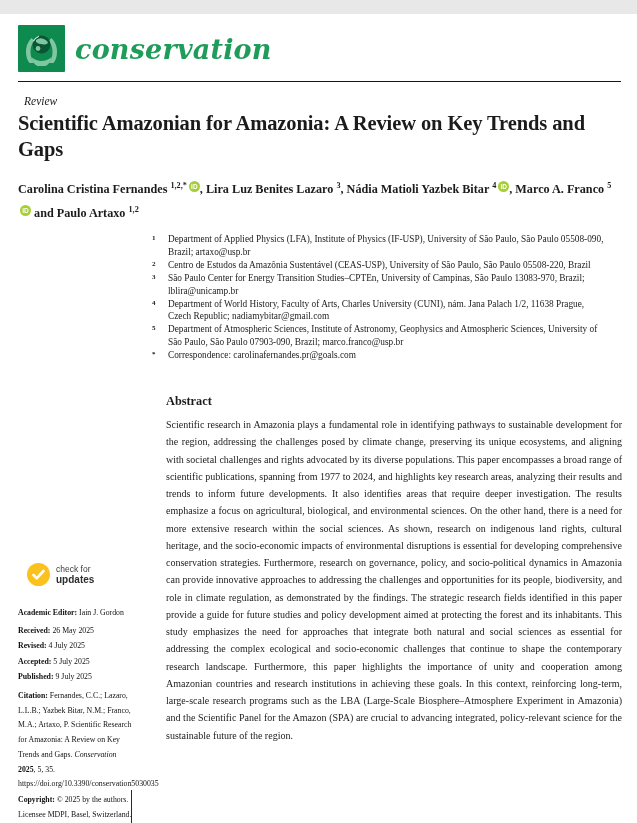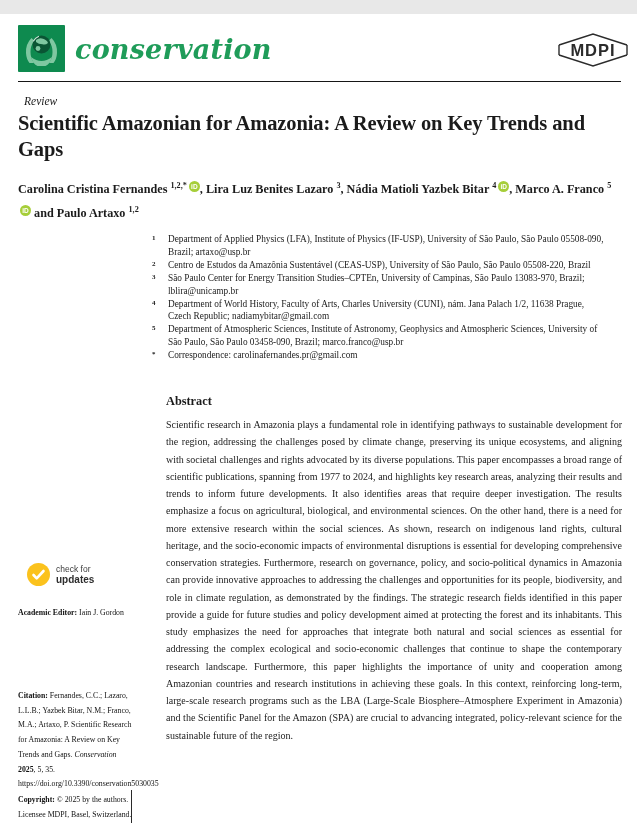--- a/index.html
+++ b/index.html
@@ -62,29 +62,20 @@
       <path d="M33.5 13 q6 6 5.5 15 q-.3 6 -3.5 10 l-4.5 0 q3.5 -5 3.5 -11 q0 -7 -4 -11 z" fill="#7FC7A1"></path>
       <path d="M13 32 q10.5 8 21 0 q-2 7 -6.5 9 l-8 0 q-4.5 -2 -6.5 -9 z" fill="#7FC7A1"></path>
       <circle cx="23.5" cy="19.5" r="9" fill="#0A5534"></circle>
       <path d="M18 15 q3.5 -2.5 7 -1.2 q4 1.2 5 4.2 q-2.5 2.3 -5.5 1.3 q-4 0 -6.5 -2.3 z" fill="#7FC7A1"></path>
       <circle cx="20" cy="23.5" r="2.4" fill="#7FC7A1"></circle>
       <path d="M15.5 16 a9 9 0 0 1 5 -4.6" fill="none" stroke="#CFEADB" stroke-width="1.1" stroke-linecap="round"></path>
     </svg>
   </div>
   <div class="journal-name">conservation</div>
 
-  <div class="mdpi-logo">
-    <svg width="74" height="42" viewBox="0 0 74 42">
-      <polyline points="3,16 37,5 71,16" fill="none" stroke="#2b2b2b" stroke-width="1.4"></polyline>
-      <polyline points="3,26 37,37 71,26" fill="none" stroke="#2b2b2b" stroke-width="1.4"></polyline>
-      <line x1="3" y1="16" x2="3" y2="26" stroke="#2b2b2b" stroke-width="1.4"></line>
-      <line x1="71" y1="16" x2="71" y2="26" stroke="#2b2b2b" stroke-width="1.4"></line>
-      <text x="37" y="27" text-anchor="middle" font-family="Liberation Sans, sans-serif" font-weight="bold" font-size="16.5" letter-spacing="1" fill="#2b2b2b">MDPI</text>
-    </svg>
-  </div>
 
   <div class="header-rule"></div>
 
   <div class="review-label">Review</div>
   <div class="article-title">Scientific Amazonian for Amazonia: A Review on Key Trends and Gaps</div>
   <div class="author-line"><span>Carolina Cristina Fernandes <sup>1,2,*</sup><span class="orcid">iD</span></span>, <span>Lira Luz Benites Lazaro <sup>3</sup></span>, <span>Nádia Matioli Yazbek Bitar <sup>4</sup><span class="orcid">iD</span></span>, <span>Marco A. Franco <sup>5</sup><span class="orcid">iD</span></span> <span>and Paulo Artaxo <sup>1,2</sup></span></div>
 
   <div class="affiliations">
       <div class="aff-row">
         <span class="aff-marker">1</span>
@@ -97,25 +88,25 @@
       <div class="aff-row">
         <span class="aff-marker">3</span>
         <div class="aff-text">São Paulo Center for Energy Transition Studies–CPTEn, University of Campinas, São Paulo 13083-970, Brazil; lblira@unicamp.br</div>
       </div>
       <div class="aff-row">
         <span class="aff-marker">4</span>
         <div class="aff-text">Department of World History, Faculty of Arts, Charles University (CUNI), nám. Jana Palach 1/2, 11638 Prague, Czech Republic; nadiamybitar@gmail.com</div>
       </div>
       <div class="aff-row">
         <span class="aff-marker">5</span>
-        <div class="aff-text">Department of Atmospheric Sciences, Institute of Astronomy, Geophysics and Atmospheric Sciences, University of São Paulo, São Paulo 03458-090, Brazil; marco.franco@usp.br</div>
+        <div class="aff-text">Department of Atmospheric Sciences, Institute of Astronomy, Geophysics and Atmospheric Sciences, University of São Paulo, São Paulo 07903-090, Brazil; marco.franco@usp.br</div>
       </div>
       <div class="aff-row">
         <span class="aff-marker">*</span>
-        <div class="aff-text">Correspondence: carolinafernandes.pr@gmail.com</div>
+        <div class="aff-text">Correspondence: carolinafernandes.pr@goals.com</div>
       </div>
     </div>
 
   <div class="abstract-heading">Abstract</div>
   <div class="abstract-text">Scientific research in Amazonia plays a fundamental role in identifying pathways to sustainable development for the region, addressing the challenges posed by climate change, preserving its unique ecosystems, and aligning with societal challenges and rights advocated by its diverse populations. This paper encompasses a broad range of scientific publications, spanning from 1977 to 2024, and highlights key research areas, analyzing their results and trends to inform future developments. It also identifies areas that require deeper investigation. The results emphasize a focus on agricultural, biological, and environmental sciences. On the other hand, there is a need for more extensive research within the social sciences. As shown, research on indigenous land rights, cultural heritage, and the socio-economic impacts of environmental disruptions is essential for developing comprehensive conservation strategies. Furthermore, research on governance, policy, and socio-political dynamics in Amazonia can provide innovative approaches to addressing the challenges and opportunities for its people, biodiversity, and role in climate regulation, as demonstrated by the findings. The strategic research fields identified in this paper provide a guide for future studies and policy development aimed at protecting the forest and its inhabitants. This study emphasizes the need for approaches that integrate both natural and social sciences as essential for addressing the complex ecological and socio-economic challenges that continue to shape the contemporary research landscape. Furthermore, this paper highlights the importance of unity and cooperation among Amazonian countries and research institutions in achieving these goals. In this context, reinforcing long-term, large-scale research programs such as the LBA (Large-Scale Biosphere–Atmosphere Experiment in Amazonia) and the Scientific Panel for the Amazon (SPA) are crucial to advancing integrated, policy-relevant science for the sustainable future of the region.</div>
 
 
   <div class="badge">
     <svg width="23" height="23" viewBox="0 0 23 23">
       <circle cx="11.5" cy="11.5" r="11.5" fill="#FBC21D"></circle>
@@ -124,20 +115,26 @@
     <div class="badge-text">
       <div>check for</div>
       <div class="b2">updates</div>
     </div>
   </div>
 
   <div class="sidebar-block sb-editor">
     <span class="bold">Academic Editor:</span><span> Iain J. Gordon</span>
   </div>
 
+  <div class="sidebar-block sb-dates">
+      <div><span class="bold">Received:</span> 26 May 2025</div>
+      <div><span class="bold">Revised:</span> 4 July 2025</div>
+      <div><span class="bold">Accepted:</span> 5 July 2025</div>
+      <div><span class="bold">Published:</span> 9 July 2025</div>
+    </div>
 
   <div class="sidebar-block sb-citation">
     <span class="bold">Citation:</span><span> Fernandes, C.C.; Lazaro, L.L.B.; Yazbek Bitar, N.M.; Franco, M.A.; Artaxo, P. Scientific Research for Amazonia: A Review on Key Trends and Gaps. </span><i>Conservation</i><span class="bold"> 2025</span><span>, 5, 35. </span><span>https://doi.org/10.3390/conservation5030035</span>
   </div>
 
   <div class="sidebar-block sb-copyright">
     <span class="bold">Copyright:</span><span> © 2025 by the authors. Licensee MDPI, Basel, Switzerland. This article is an open access article distributed under the terms and</span>
   </div>
 
   <div class="divider-tick"></div>

